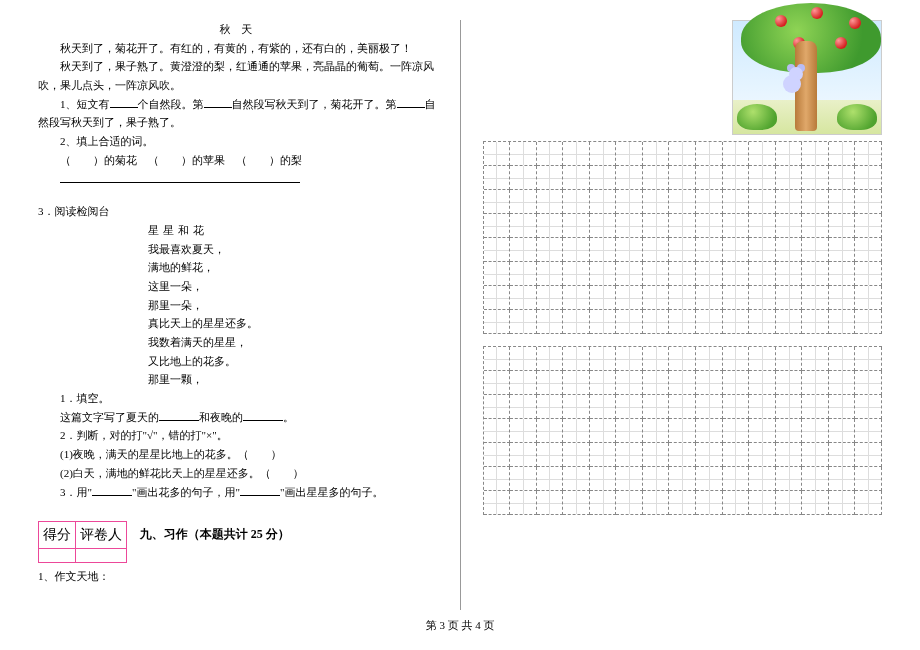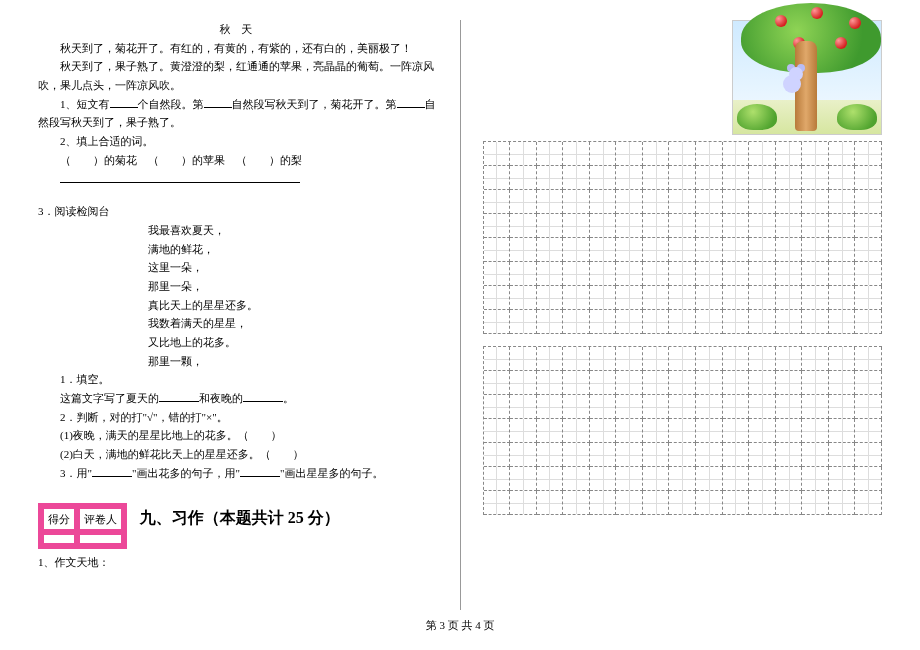--- a/index.html
+++ b/index.html
@@ -30,31 +30,31 @@
   .indent { text-indent: 2em; }
   .blank-line { height: 14px; }
   .score-table {
     display: inline-block;
     border-collapse: collapse;
     margin-top: 20px;
     margin-bottom: 4px;
     vertical-align: middle;
   }
   .score-table td {
-    border: 6px solid #ec4899;
+    border: 1px solid #ec4899;
     padding: 1px 4px;
-    font-size: 11px;
+    font-size: 14px;
     min-width: 30px;
     height: 14px;
     text-align: left;
   }
   .section-title {
     display: inline-block;
     font-weight: bold;
-    font-size: 16px;
+    font-size: 12px;
     vertical-align: middle;
     margin-left: 10px;
   }
   .poem { margin-left: 10em; }
   .footer {
     text-align: center;
     font-size: 11px;
     padding-top: 6px;
   }
 
@@ -169,20 +169,21 @@
     </div>
 
     <div class="indent">2、填上合适的词。</div>
     <div class="indent">（　　）的菊花　（　　）的苹果　（　　）的梨</div>
 
     <div class="indent"><span class="underline u100"></span><span class="underline u100"></span></div>
 
     <div class="blank-line"></div>
 
     <div>3．阅读检阅台</div>
+    <div class="title-center" style="text-align:left;margin-left:10em;">星星和花</div>
     <div class="poem">
       <div>我最喜欢夏天，</div>
       <div>满地的鲜花，</div>
       <div>这里一朵，</div>
       <div>那里一朵，</div>
       <div>真比天上的星星还多。</div>
       <div>我数着满天的星星，</div>
       <div>又比地上的花多。</div>
       <div>那里一颗，</div>
     </div>

